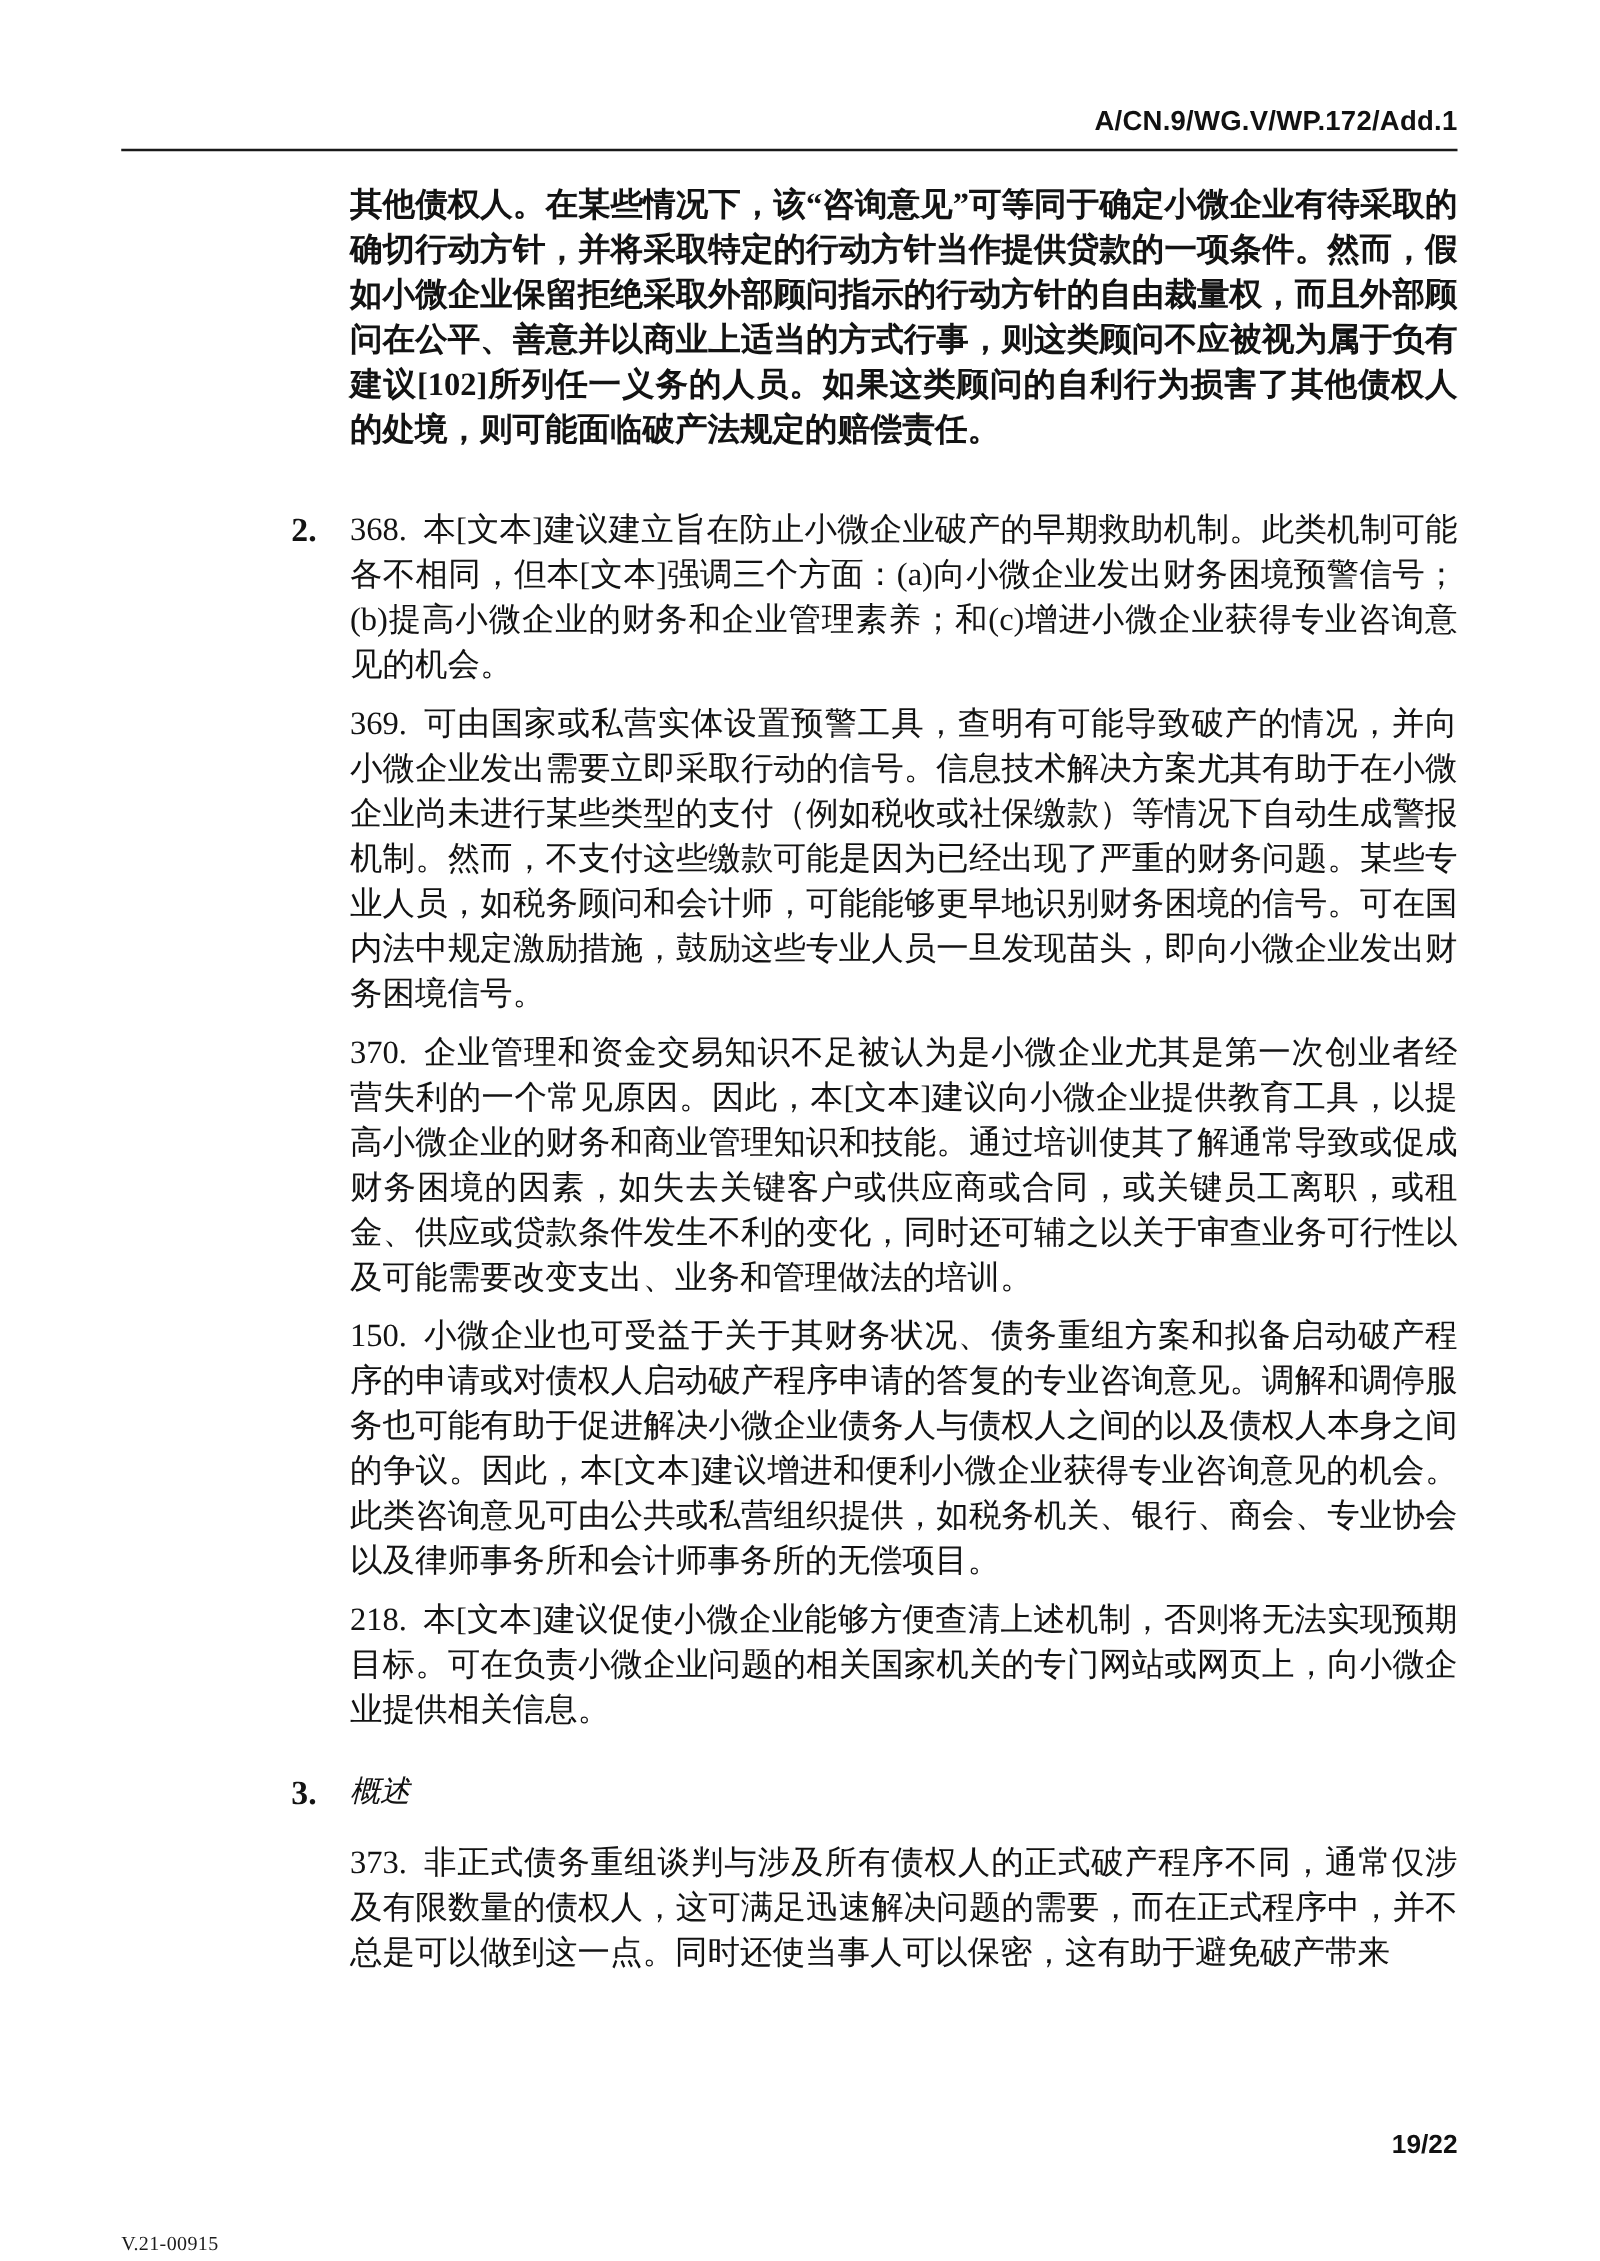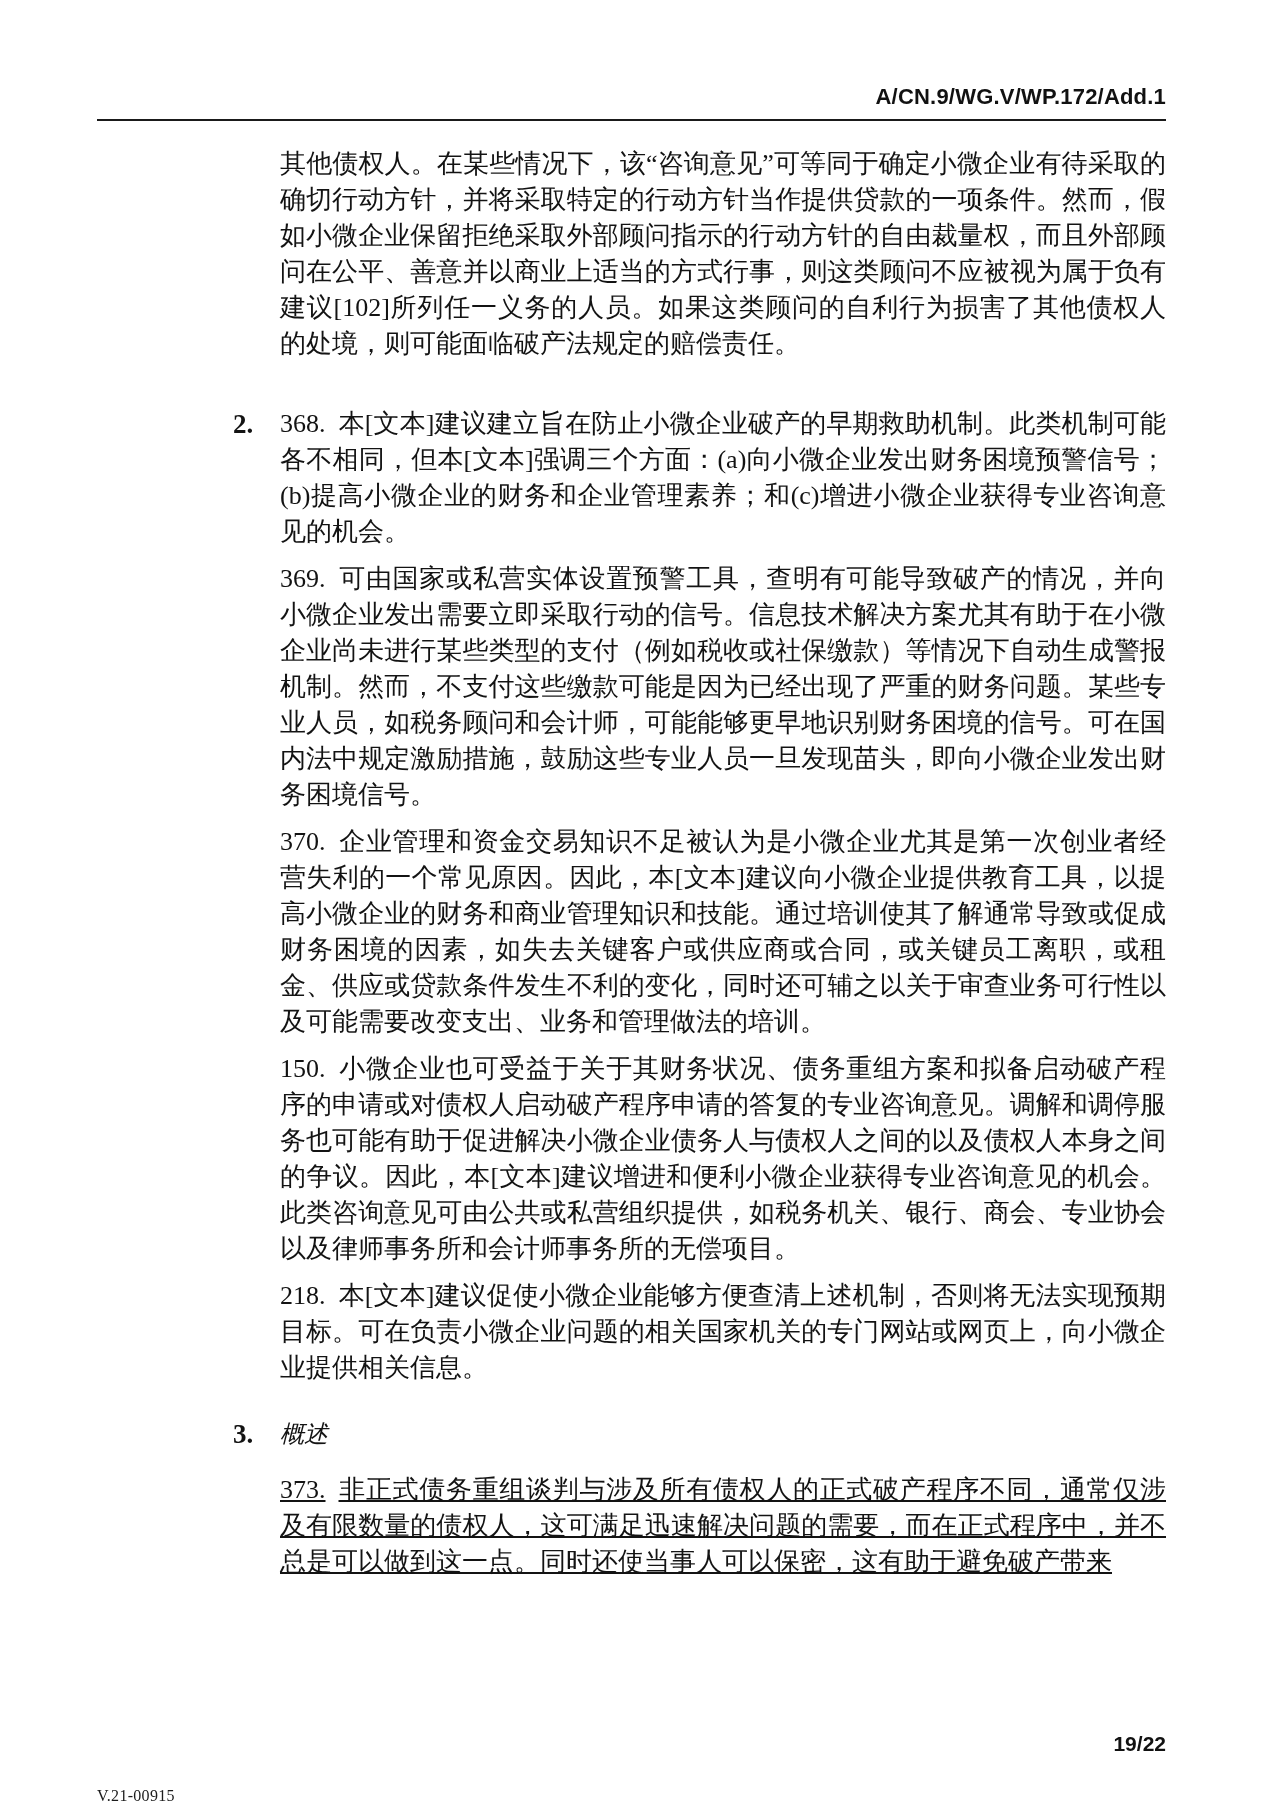--- a/index.html
+++ b/index.html
@@ -44,21 +44,21 @@
     left: 280px;
     width: 886px;
   }
   .para {
     font-size: 26px;
     line-height: 36px;
     text-align: justify;
     text-justify: inter-character;
     margin: 0 0 11px 0;
   }
-  .para:first-child { margin-top: 0; }
+  .para:first-child { margin-top: 0; font-weight: bold; }
   .para-num {
     padding-right: 13px;
   }
   .section-heading {
     position: relative;
     font-weight: bold;
     font-size: 27px;
     line-height: 36px;
     margin: 44px 0 14px 0;
     text-align: left;
@@ -69,41 +69,40 @@
     left: -47px;
     top: 0;
     font-weight: bold;
   }
   .overview-label {
     font-style: italic;
     font-size: 24px;
     line-height: 36px;
     margin: 26px 0 20px 0;
   }
-  .para.last { margin-bottom: 0; text-decoration: underline; }
+  .para.last { margin-bottom: 0; }
   
   .footer-job {
     position: absolute;
     left: 97px;
     top: 1787px;
     font-size: 16px;
     letter-spacing: 0.3px;
     color: #1c1c1c;
   }
   .footer-page {
     position: absolute;
     left: 97px;
     top: 1704px;
     width: 1069px;
     text-align: right;
     font-family: "Liberation Sans", "DejaVu Sans", sans-serif;
     font-weight: bold;
     font-size: 21px;
     color: #111111;
-    margin-top: 28px;
   }
 </style>
 </head>
 <body>
 
 <div class="page">
 
   <div class="doc-symbol">A/CN.9/WG.V/WP.172/Add.1</div>
 
   <div class="header-rule"></div>

